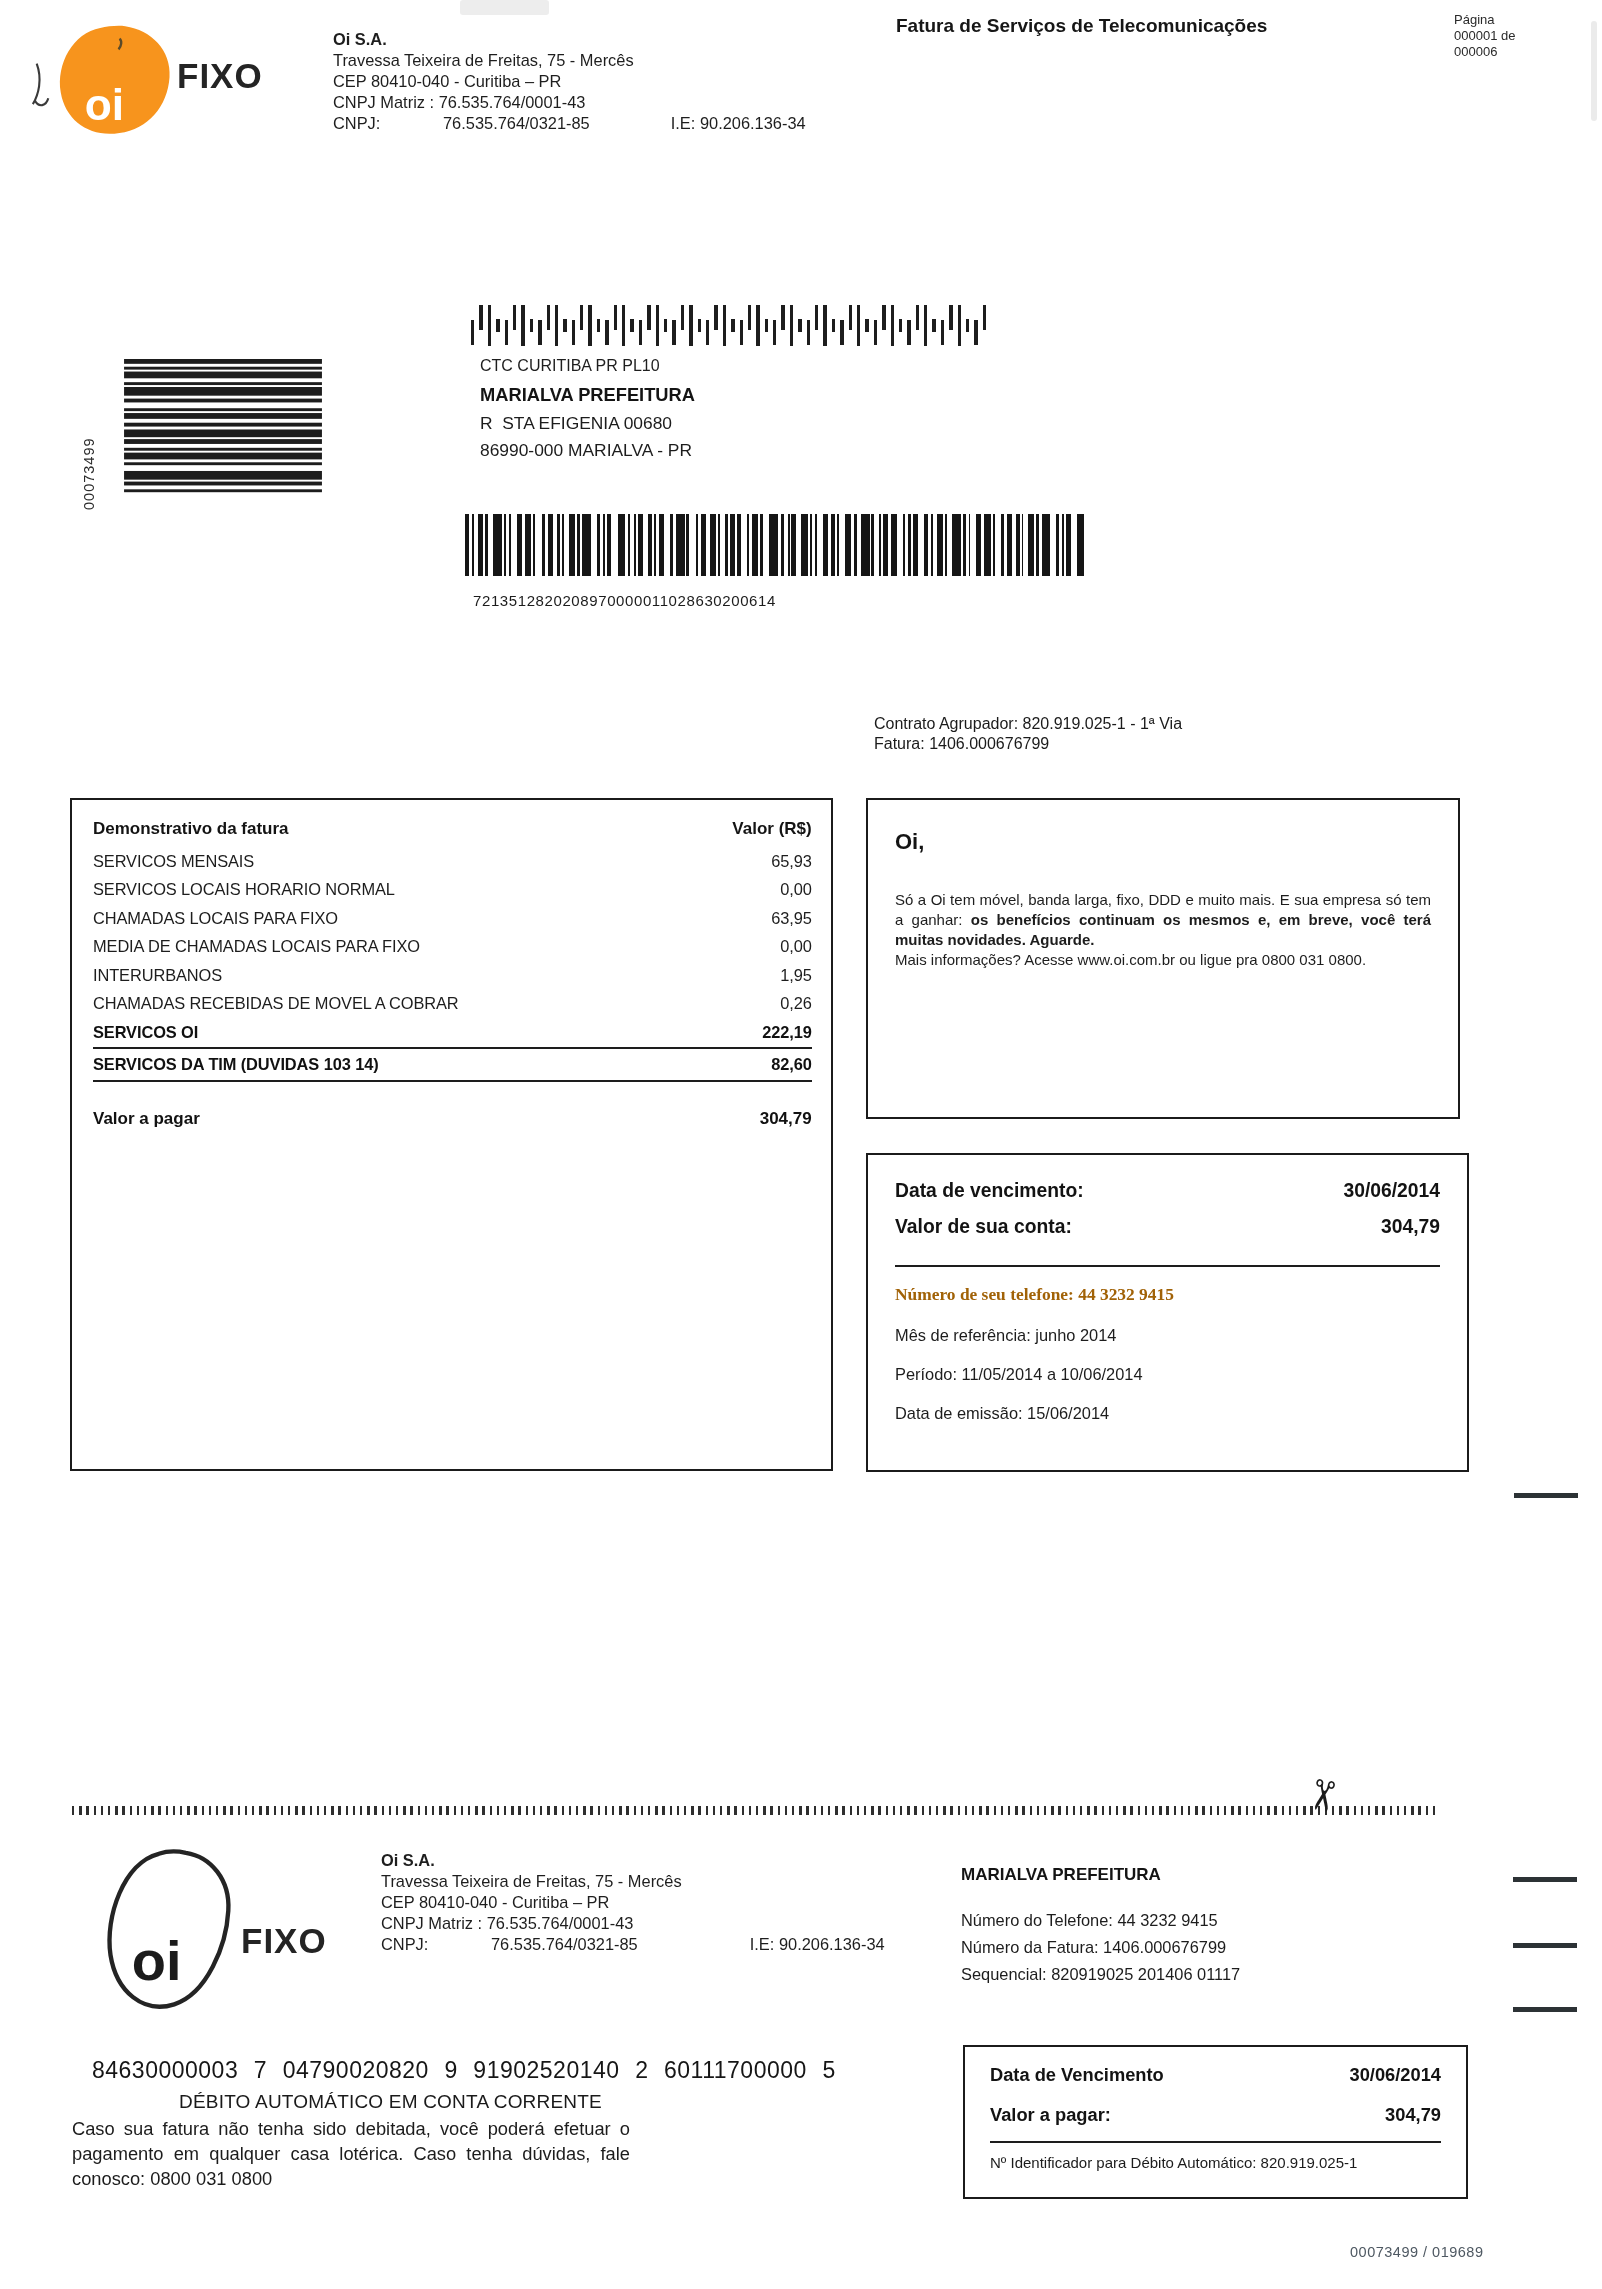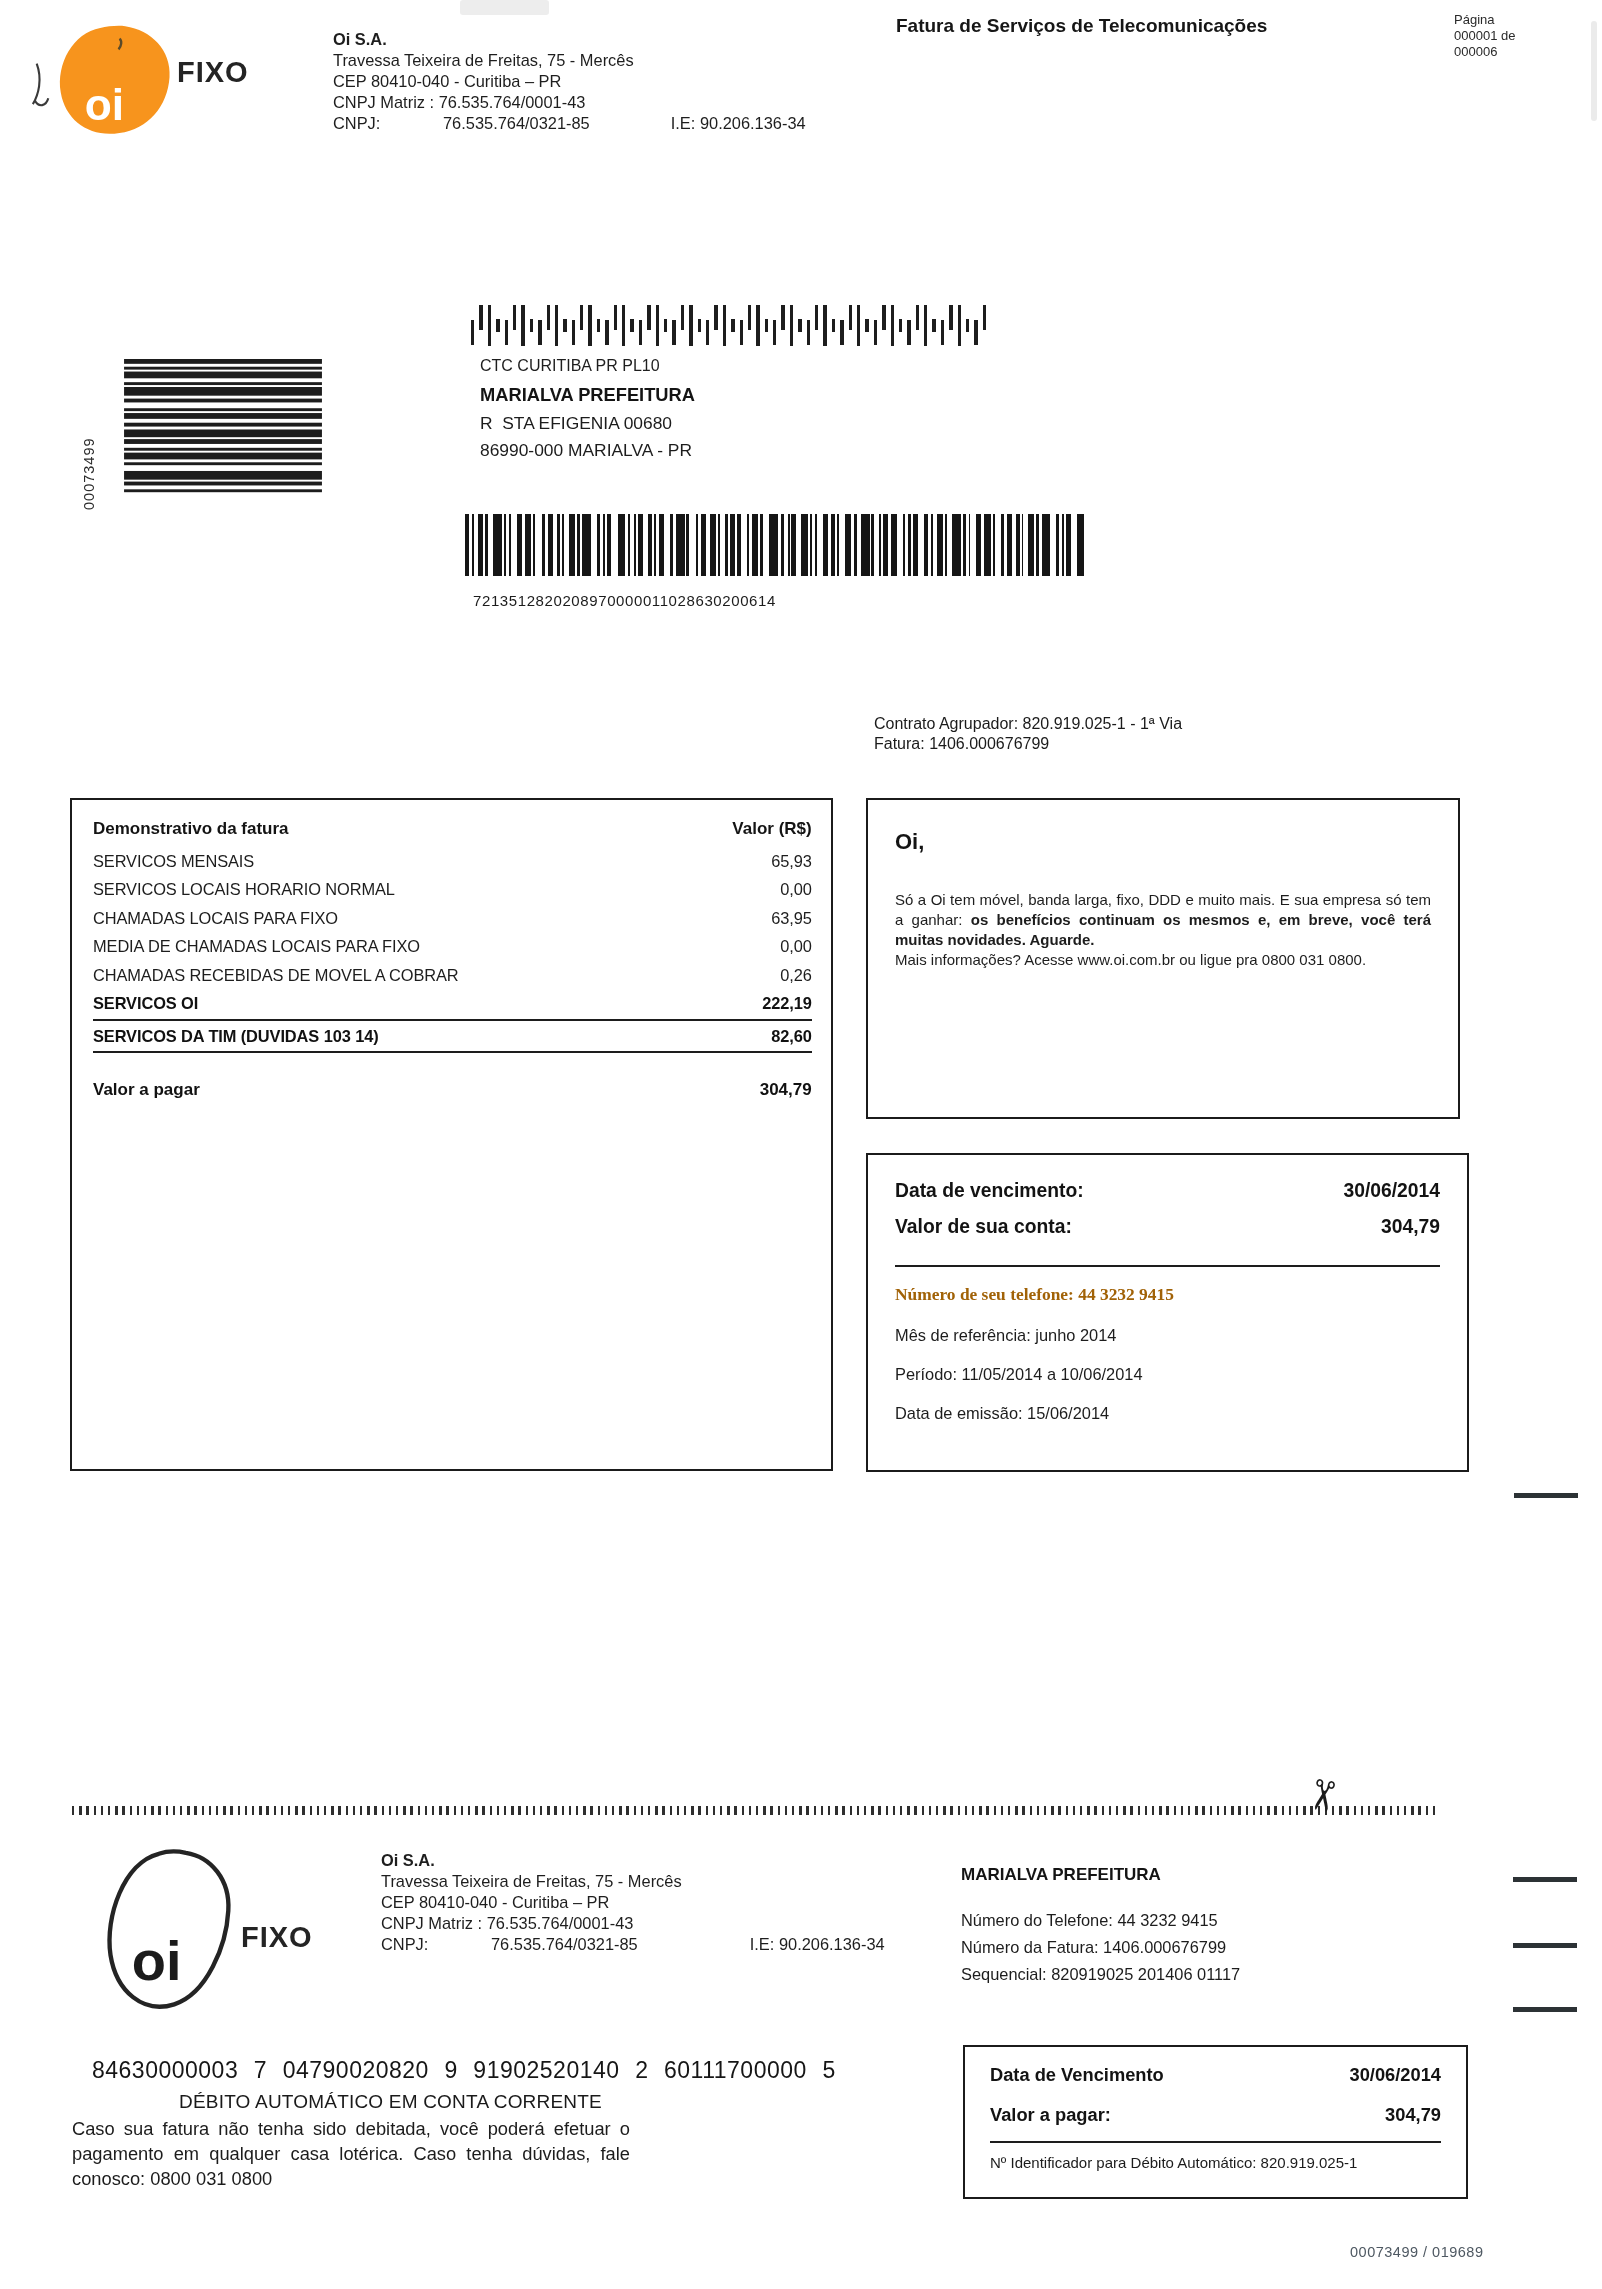--- a/index.html
+++ b/index.html
@@ -12,21 +12,21 @@
   .b{font-weight:bold;}
   .frame{border:2.4px solid #1b1b1b;box-sizing:border-box;background:#fff;}
 
   
   .company-block{font-size:16.4px;line-height:21px;color:#1e1e1e;margin-top:8px;}
   .company-block .row{display:flex;}
   .cnpj-label{width:110px;}
   .ie{margin-left:81px;}
   .doc-title{font-size:19px;font-weight:bold;color:#161616;}
   .page-info{font-size:13px;line-height:16.4px;color:#2a2a2a;}
-  .fixo{font-size:29px;font-weight:bold;letter-spacing:1px;color:#242424;}
+  .fixo{font-size:35px;font-weight:bold;letter-spacing:1px;color:#242424;}
 
   
   .side-code{writing-mode:vertical-rl;transform:rotate(180deg);font-size:14.5px;letter-spacing:1px;color:#2a2a2a;}
   .routing{font-size:16px;color:#1e1e1e;}
   .rcpt-name{font-size:18.3px;font-weight:bold;color:#141414;}
   .rcpt-line{font-size:17.4px;color:#1c1c1c;white-space:pre;}
   .barcode-number{font-size:15px;letter-spacing:0.6px;color:#1c1c1c;margin-top:11px;}
   .postal-barcode{display:flex;align-items:flex-start;}
   .postal-barcode i{display:block;width:3.4px;background:#1d1d1d;margin-right:5px;}
   .invoice-barcode{display:flex;align-items:stretch;height:62px;}
@@ -307,20 +307,24 @@
     </div>
     <div class="st-row">
       <span>CHAMADAS LOCAIS PARA FIXO</span>
         <span>63,95</span>
     </div>
     <div class="st-row">
       <span>MEDIA DE CHAMADAS LOCAIS PARA FIXO</span>
         <span>0,00</span>
     </div>
     <div class="st-row">
+      <span>INTERURBANOS</span>
+        <span>1,95</span>
+    </div>
+    <div class="st-row">
       <span>CHAMADAS RECEBIDAS DE MOVEL A COBRAR</span>
         <span>0,26</span>
     </div>
     <div class="st-row bold">
       <span>SERVICOS OI</span>
         <span>222,19</span>
     </div>
     <div class="st-hr"></div>
     <div class="st-row bold">
       <span>SERVICOS DA TIM (DUVIDAS 103 14)</span>

